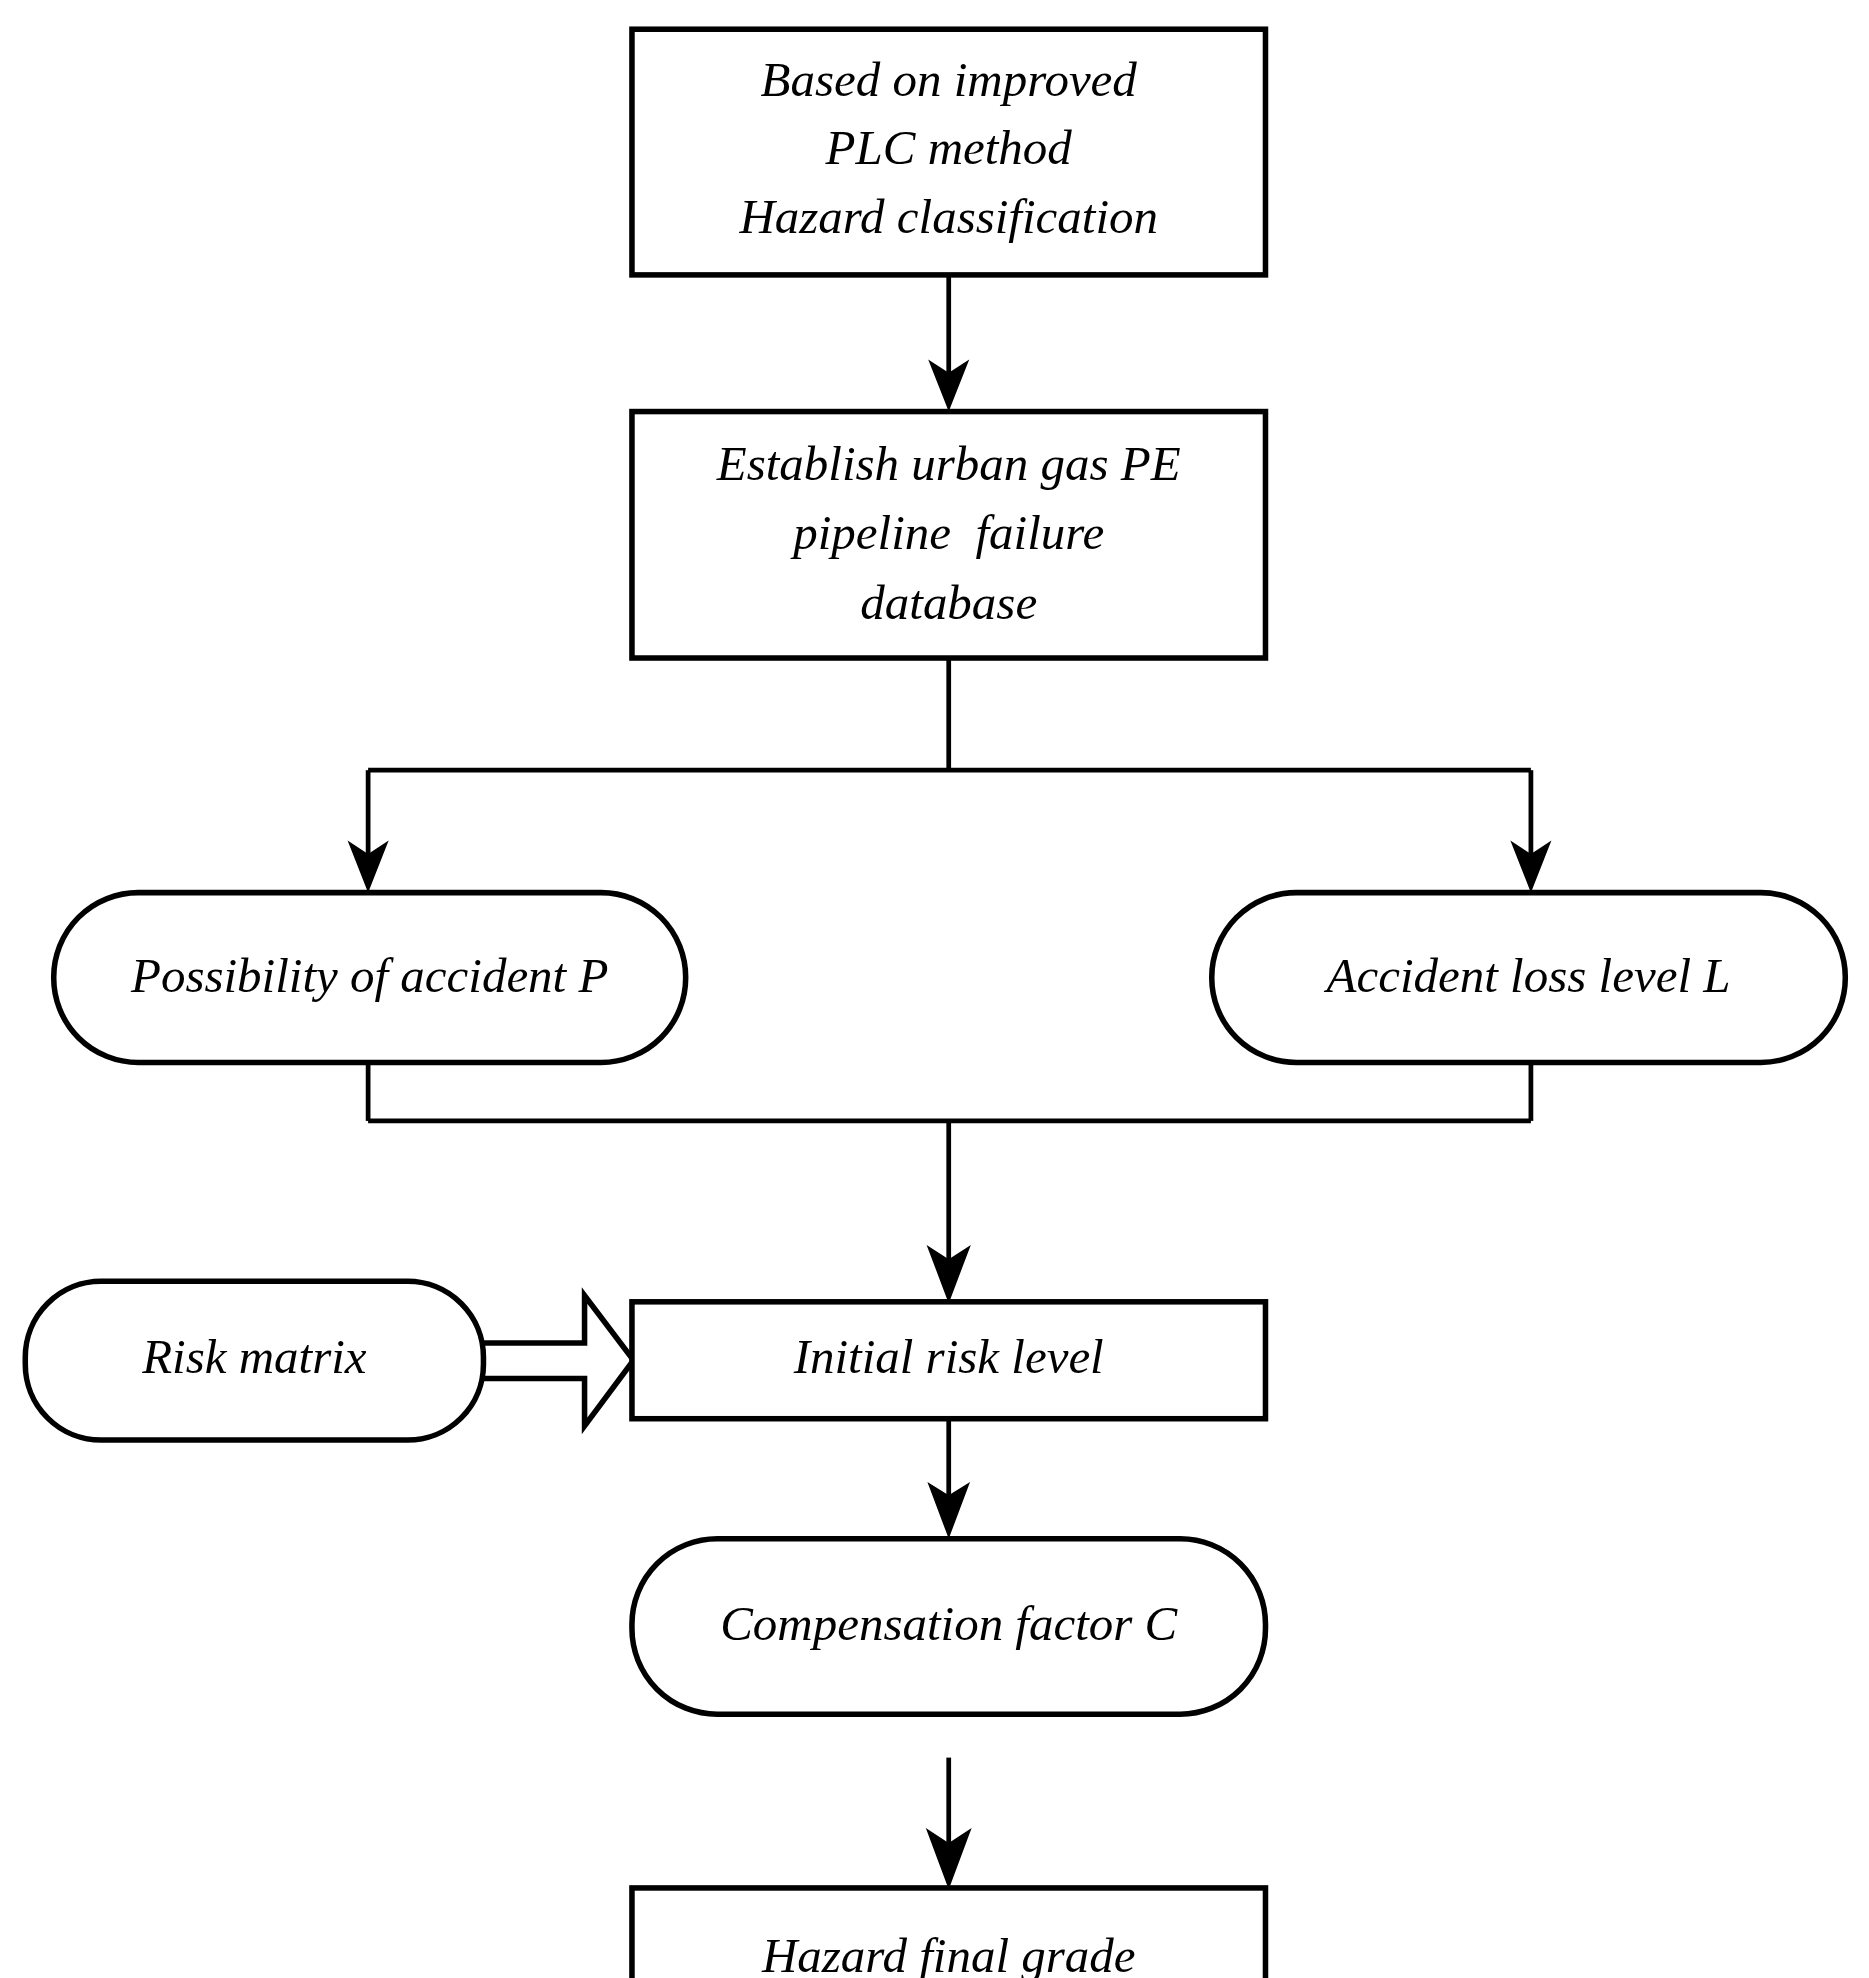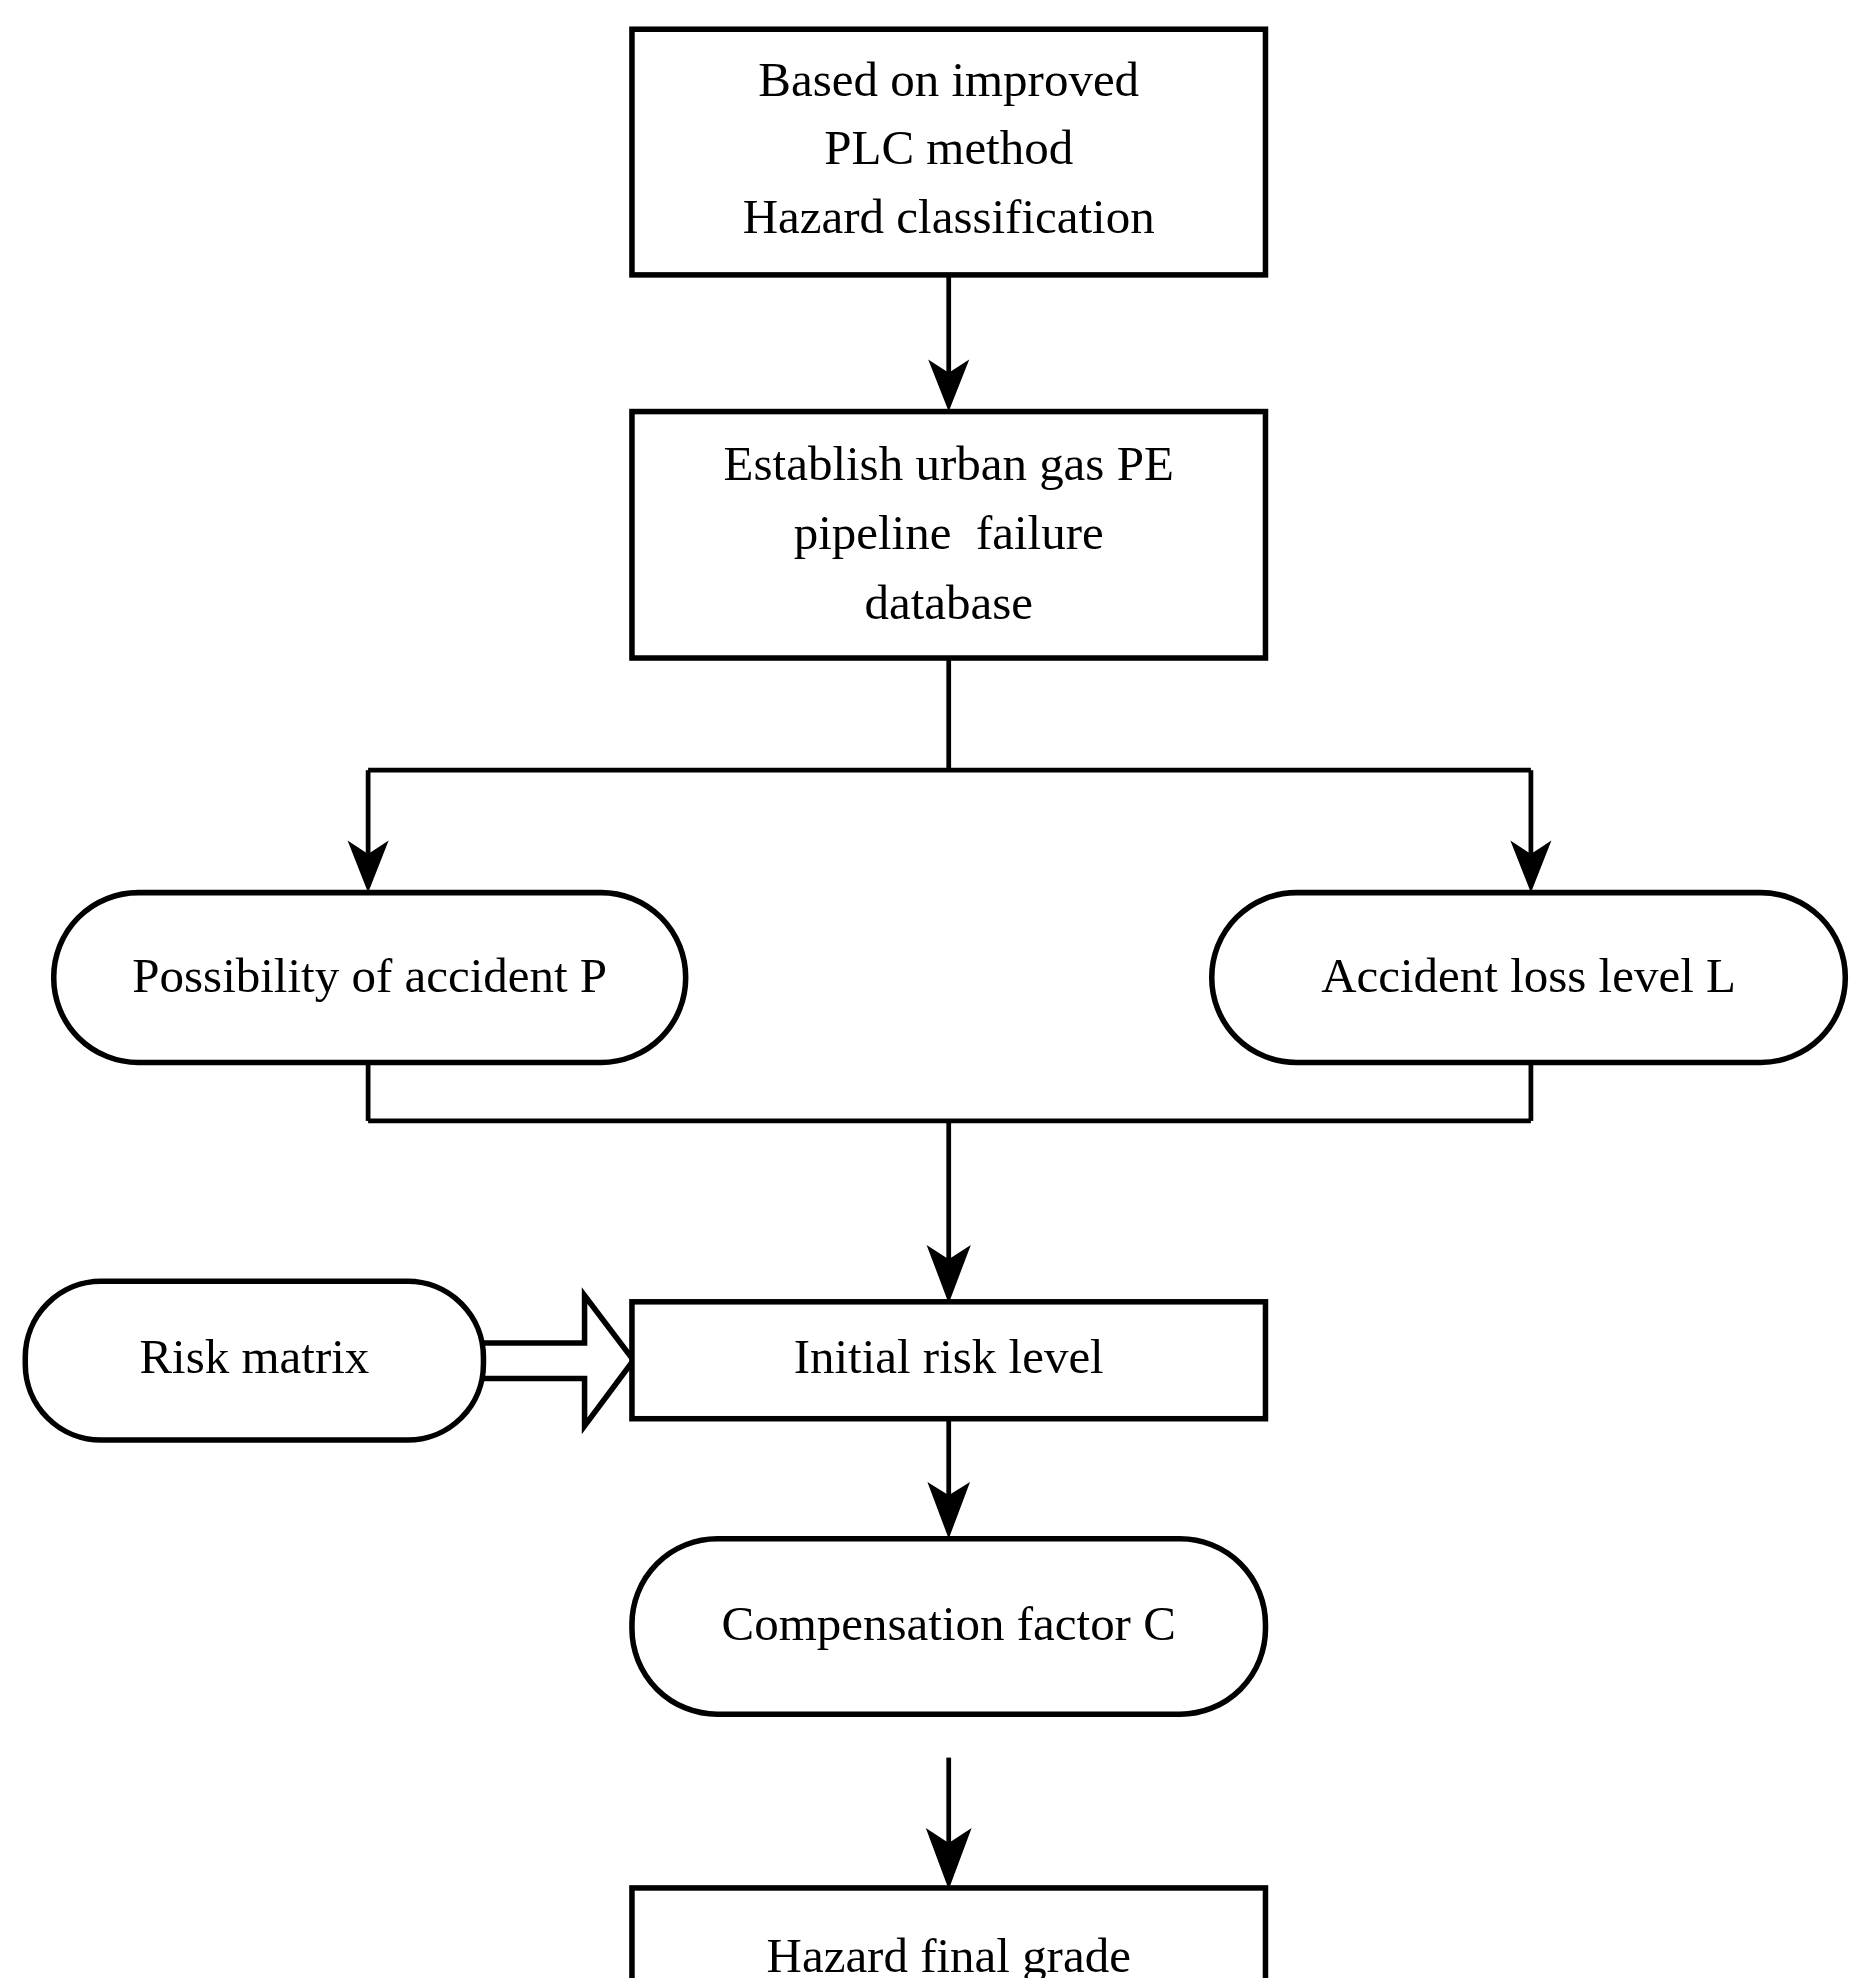--- a/index.html
+++ b/index.html
@@ -10,20 +10,21 @@
   body {
     width: 1869px;
     height: 1978px;
     font-family: "Liberation Serif", "DejaVu Serif", serif;
     overflow: hidden;
   }
   #flowchart-root {
     position: relative;
     width: 1869px;
     height: 1978px;
+    font-style: italic;
   }
   svg.flow {
     display: block;
     width: 1869px;
     height: 1978px;
   }
   .node-shape {
     fill: #ffffff;
     stroke: #000000;
     stroke-width: 7;

